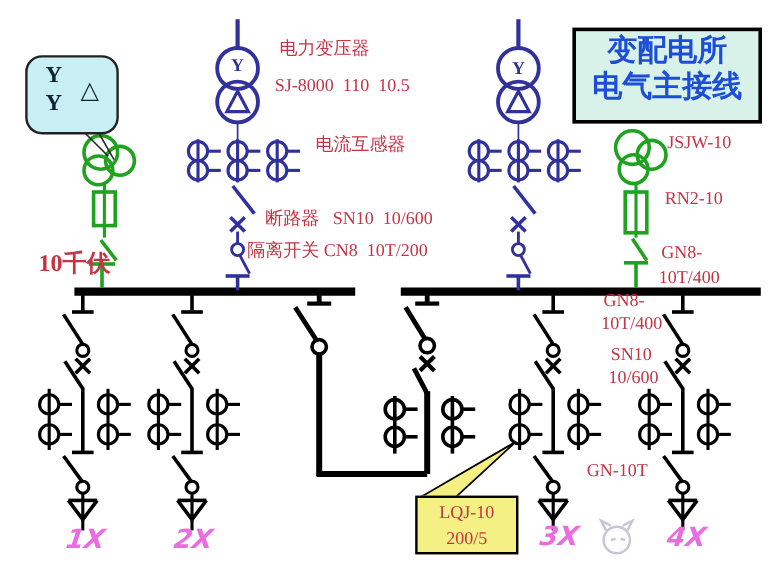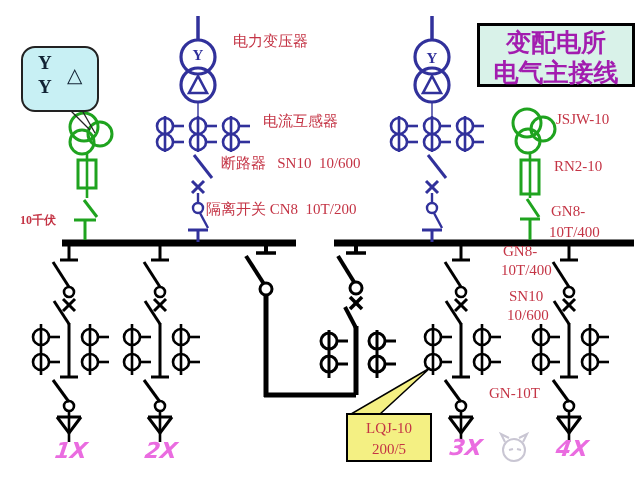--- a/index.html
+++ b/index.html
@@ -8,23 +8,23 @@
   }
   html,body{margin:0;padding:0;background:#888;}
   .stage{position:relative;width:640px;height:480px;background:#ffffff;overflow:hidden;
          font-family:"Liberation Serif",serif;}
   svg{position:absolute;left:0;top:0;}
   .lbl{position:absolute;color:var(--red);font:15px "Liberation Serif",serif;
        white-space:pre;line-height:18px;}
   .lbl.b{font-weight:bold;}
   .winding{position:absolute;width:16px;text-align:center;color:var(--navy);
            font:bold 15px "Liberation Serif",serif;}
-  .titlebox{position:absolute;left:477px;top:23px;width:158px;height:64px;
+  .titlebox{position:absolute;left:477px;top:23px;width:158px;height:80px;
             background:var(--titlebg);border:3px solid #000;box-sizing:border-box;
-            text-align:center;font:bold 25px/30px "Liberation Sans",sans-serif;color:#a21caf;
+            text-align:center;font:bold 25px/30px "Liberation Sans",sans-serif;color:#1d4ed8;
             padding-top:1px;}
   .bubble{position:absolute;left:21px;top:46px;width:78px;height:66px;
           background:var(--bubblebg);border:2px solid #222;border-radius:14px;
           box-sizing:border-box;}
   .bubble .y1{position:absolute;left:15px;top:4px;color:#123;
               font:bold 19px "Liberation Serif",serif;}
   .bubble .y2{position:absolute;left:15px;top:28px;color:#123;
               font:bold 19px "Liberation Serif",serif;}
   .bubble .delta{position:absolute;left:44px;top:15px;color:#123;
               font:20px "DejaVu Sans",sans-serif;}
@@ -201,24 +201,25 @@
 
   <div class="bubble">
     <span class="y1">Y</span>
     <span class="y2">Y</span>
     <span class="delta">△</span>
   </div>
 
   <div class="winding" style="left:190px;top:47px;">Y</div>
   <div class="winding" style="left:424px;top:50px;">Y</div>
 
-  <div class="lbl b" style="left:20px;top:211px;font-size:12px;">10千伏</div>
+  <div class="lbl b" style="left:32px;top:211px;font-size:20px;">10千伏</div>
   <div class="lbl" style="left:233px;top:32px;">电力变压器</div>
+  <div class="lbl" style="left:229px;top:63px;">SJ-8000  110  10.5</div>
   <div class="lbl" style="left:263px;top:112px;">电流互感器</div>
-  <div class="lbl" style="left:221px;top:154px;text-align:right;">断路器   SN10  10/600</div>
+  <div class="lbl" style="left:221px;top:174px;text-align:right;">断路器   SN10  10/600</div>
   <div class="lbl" style="left:206px;top:200px;">隔离开关 CN8  10T/200</div>
   <div class="lbl" style="left:556px;top:110px;text-align:right;">JSJW-10</div>
   <div class="lbl" style="left:554px;top:157px;">RN2-10</div>
   <div class="lbl" style="left:551px;top:202px;">GN8-</div>
   <div class="lbl" style="left:549px;top:223px;">10T/400</div>
   <div class="lbl" style="left:503px;top:242px;">GN8-</div>
   <div class="lbl" style="left:501px;top:261px;">10T/400</div>
   <div class="lbl" style="left:509px;top:287px;">SN10</div>
   <div class="lbl" style="left:507px;top:306px;">10/600</div>
   <div class="lbl" style="left:489px;top:384px;">GN-10T</div>

